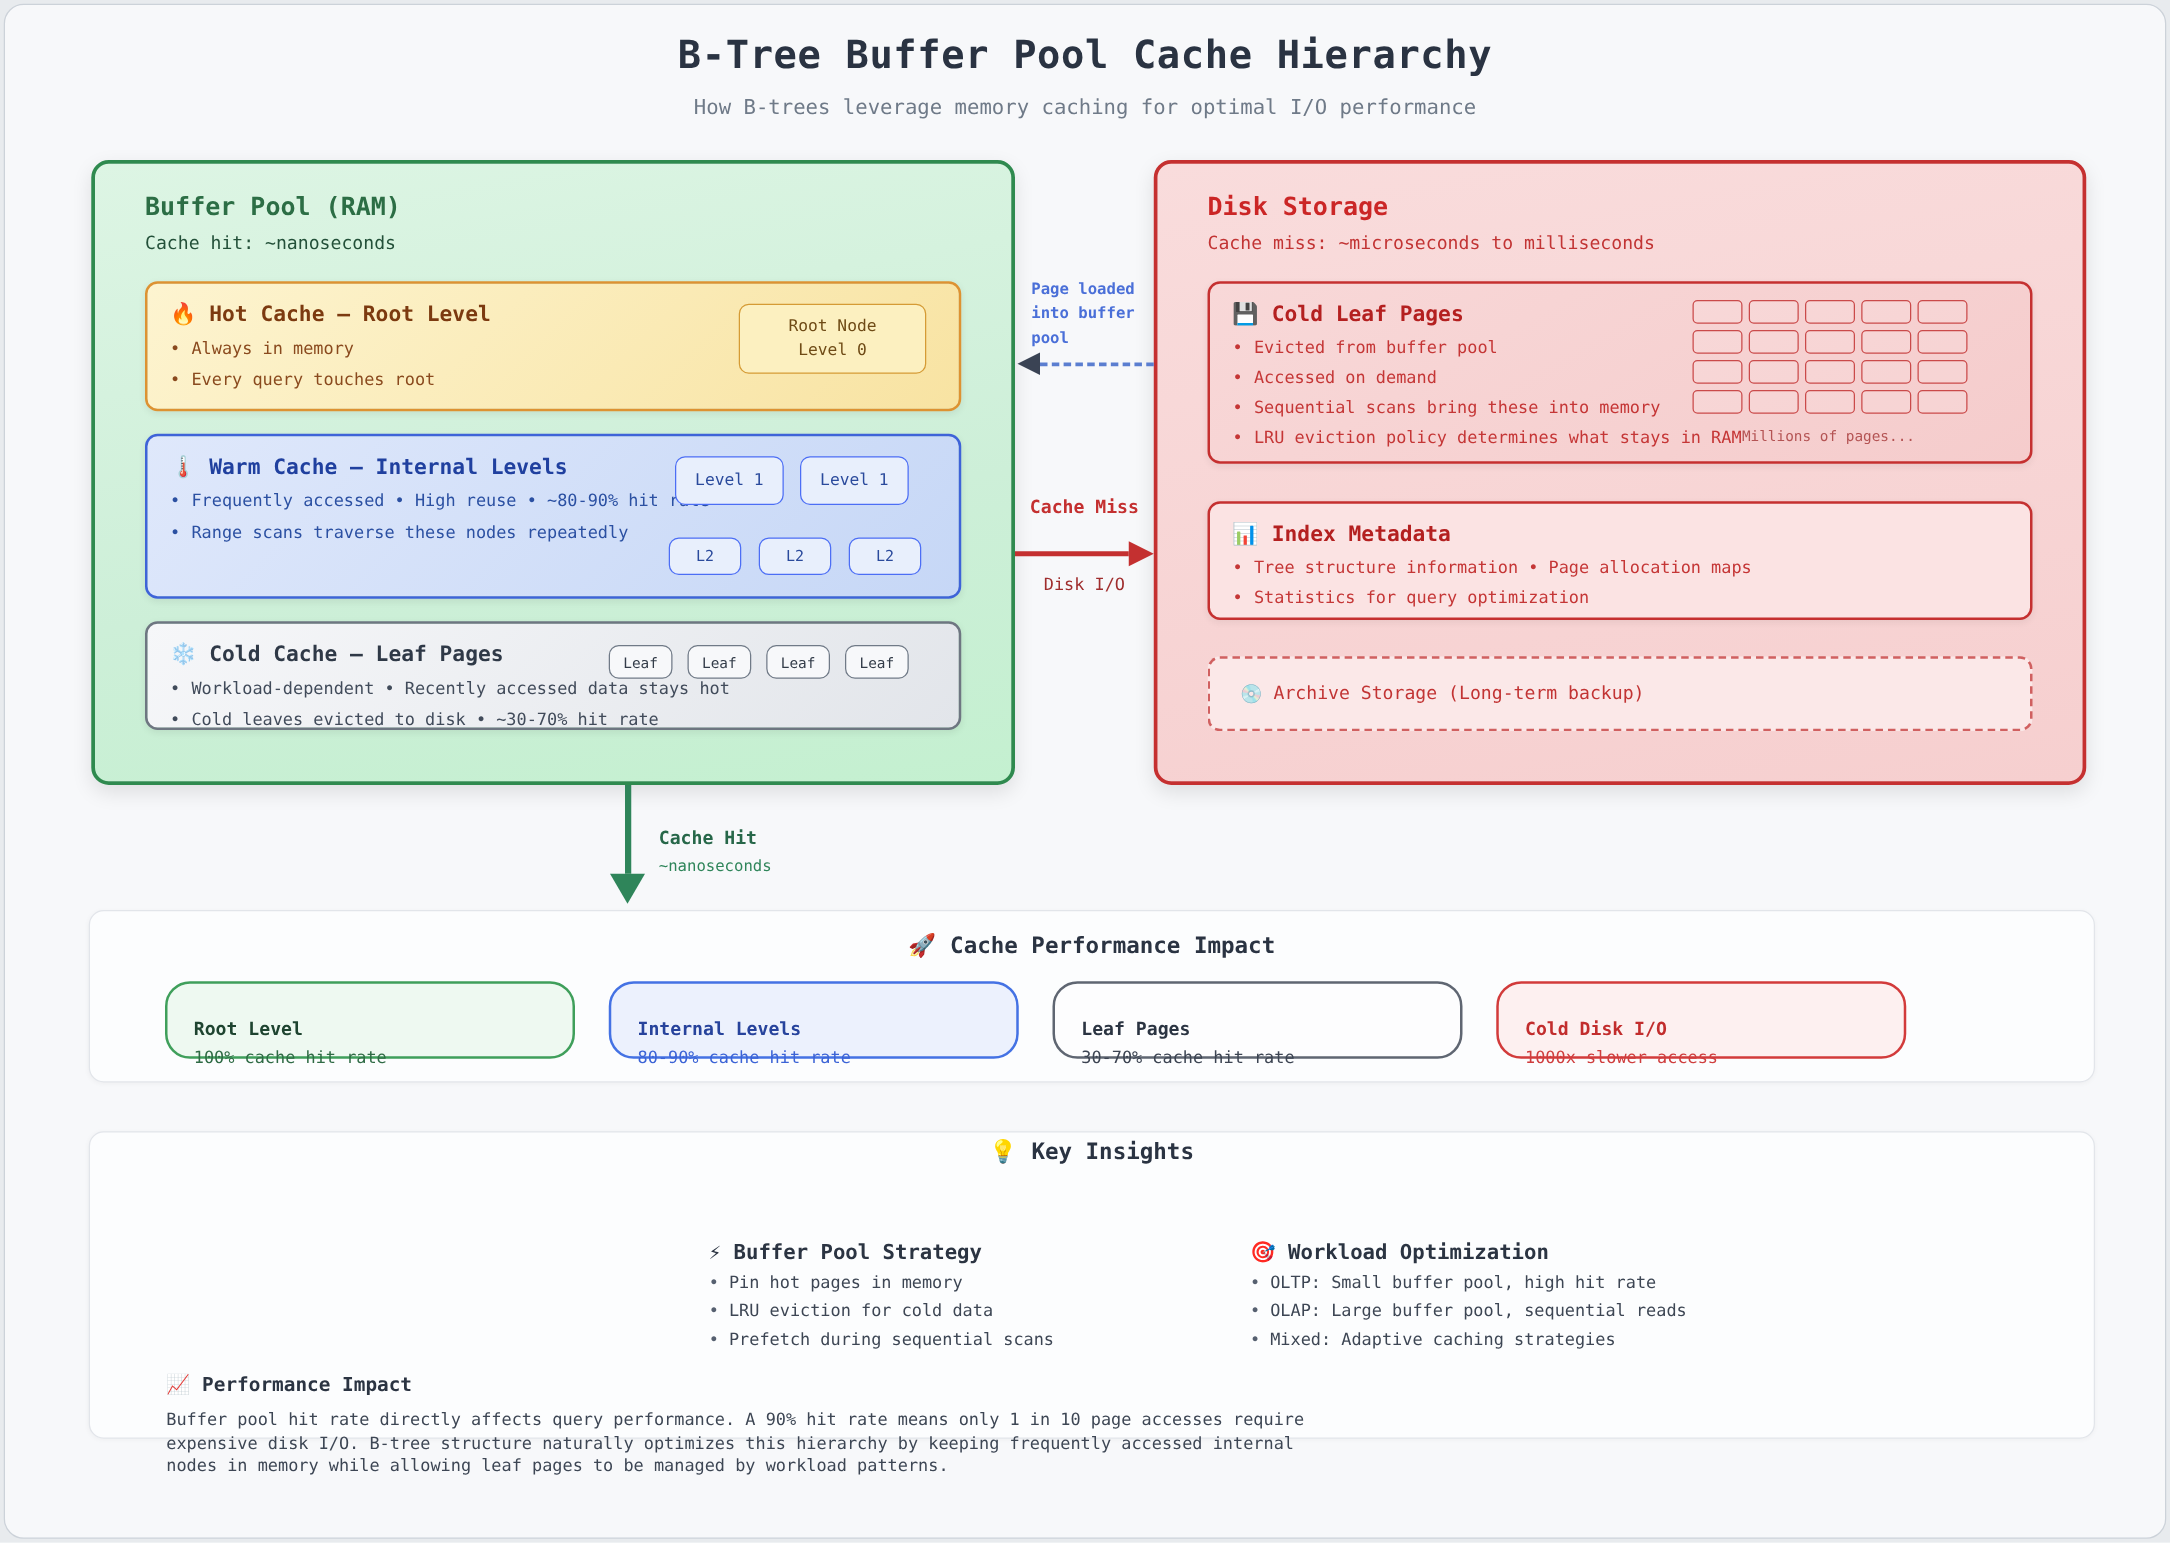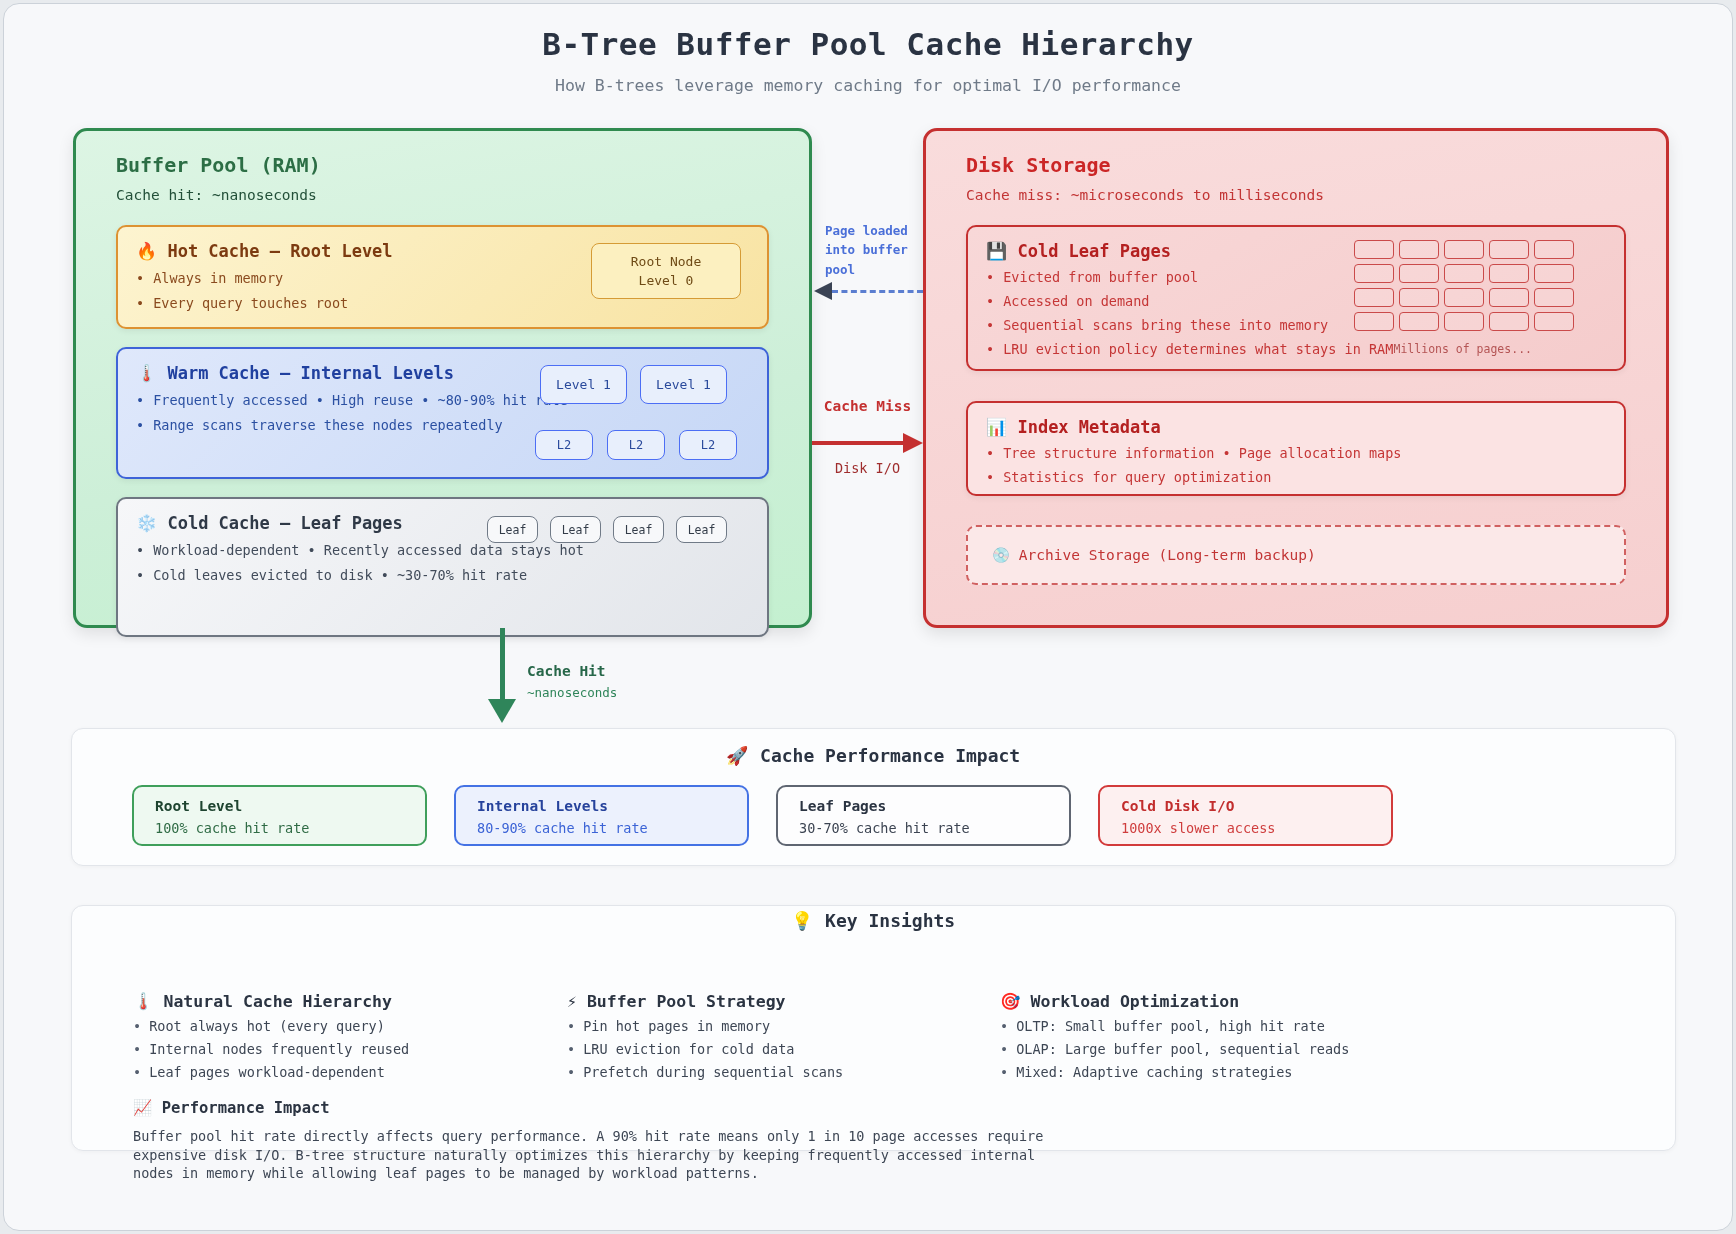--- a/index.html
+++ b/index.html
@@ -29,21 +29,21 @@
   .card-title { font-size:17px; font-weight:bold; }
   .bullet { font-size:13.5px; margin-top:9px; }
   .bullet::before { content:"•"; margin-right:9px; }
 
   .hot  { margin-top:22px; height:104px; border:2px solid #dd9232; background:linear-gradient(135deg,#fdf4d0 0%,#f8e3a2 100%); }
   .hot .card-title { color:#7c3a10; }
   .hot .bullet { color:#8a4a1e; }
   .warm { margin-top:18px; height:132px; border:2px solid #3e63d8; background:linear-gradient(135deg,#dfe8fb 0%,#c6d7f6 100%); }
   .warm .card-title { color:#20409f; }
   .warm .bullet { color:#2b50a2; }
-  .coldc { margin-top:18px; height:140px; border:2px solid #6e7681; background:linear-gradient(135deg,#f6f7f9 0%,#e2e5ea 100%); }
+  .coldc { margin-top:18px; height:87px; border:2px solid #6e7681; background:linear-gradient(135deg,#f6f7f9 0%,#e2e5ea 100%); }
   .coldc .card-title { color:#2f3947; }
   .coldc .bullet { color:#414b5a; }
 
   .chip { display:flex; align-items:center; justify-content:center; text-align:center; border-radius:8px; }
   .root-chip { position:absolute; right:26px; top:16px; width:150px; height:56px; flex-direction:column; border:1.5px solid #d59b35; background:#fcf0c0; color:#6f4b16; font-size:13px; line-height:1.5; }
   .lv1-row { position:absolute; right:40px; top:16px; display:flex; gap:13px; }
   .lv1-row .chip { width:87px; height:39px; border:1.5px solid #4c6ef5; background:#e8effc; color:#2a4a9c; font-size:13px; }
   .lv2-row { position:absolute; right:30px; top:81px; display:flex; gap:14px; }
   .lv2-row .chip { width:58px; height:30px; border:1.5px solid #4c6ef5; background:#e8effc; color:#2a4a9c; font-size:12px; }
   .leaf-row { position:absolute; right:40px; top:17px; display:flex; gap:12px; }
@@ -75,21 +75,21 @@
   .arrow-down .head-down { width:0; height:0; border-left:14px solid transparent; border-right:14px solid transparent; border-top:24px solid #2f855a; }
   .hit-label { position:absolute; left:523px; top:535px; font-size:14.5px; font-weight:bold; color:#276749; }
   .hit-sublabel { position:absolute; left:523px; top:557px; font-size:12.5px; color:#2f855a; }
 
   
   .panel { position:absolute; left:67px; width:1605px; background:#fcfdfe; border:1.5px solid #e2e5ea; border-radius:12px; box-shadow:0 1px 4px rgba(0,0,0,.04); }
   .panel-title { text-align:center; font-size:18px; font-weight:bold; color:#2a3342; }
   .perf { top:724px; height:138px; }
   .perf .panel-title { margin-top:16px; }
   .stat-row { position:absolute; left:60px; top:56px; display:flex; gap:27px; }
-  .stat { width:295px; height:61px; border-radius:10px; padding:11px 21px; }
+  .stat { width:328px; height:61px; border-radius:20px; padding:29px 21px; }
   .stat .stat-title { font-size:14.5px; font-weight:bold; }
   .stat .stat-value { font-size:13.5px; margin-top:6px; }
   .stat.green { border:2px solid #3f9f5b; background:#eef9f1; }
   .stat.green .stat-title { color:#1e4430; } .stat.green .stat-value { color:#2f6b45; }
   .stat.blue { border:2px solid #4472e4; background:#ecf1fd; }
   .stat.blue .stat-title { color:#27439c; } .stat.blue .stat-value { color:#3b63d6; }
   .stat.gray { border:2px solid #5f6672; background:#fdfdfe; }
   .stat.gray .stat-title { color:#2b3442; } .stat.gray .stat-value { color:#3c4452; }
   .stat.red { border:2px solid #d23b3b; background:#fdf0f0; }
   .stat.red .stat-title { color:#c22d2d; } .stat.red .stat-value { color:#cf3d3d; }
@@ -246,26 +246,20 @@
       <div class="stat red">
         <div class="stat-title">Cold Disk I/O</div>
         <div class="stat-value">1000x slower access</div>
       </div>
     </div>
   </section>
 
   <section class="panel insights">
     <div class="panel-title"><span class="icon">💡</span> <span>Key Insights</span></div>
 
-    <div class="ins-col ins-col-1">
-      <div class="ins-title"><span class="icon">🌡️</span> <span>Natural Cache Hierarchy</span></div>
-      <div class="ins-bullet">Root always hot (every query)</div>
-      <div class="ins-bullet">Internal nodes frequently reused</div>
-      <div class="ins-bullet">Leaf pages workload-dependent</div>
-    </div>
 
     <div class="ins-col ins-col-2">
       <div class="ins-title"><span class="icon">⚡</span> <span>Buffer Pool Strategy</span></div>
       <div class="ins-bullet">Pin hot pages in memory</div>
       <div class="ins-bullet">LRU eviction for cold data</div>
       <div class="ins-bullet">Prefetch during sequential scans</div>
     </div>
 
     <div class="ins-col ins-col-3">
       <div class="ins-title"><span class="icon">🎯</span> <span>Workload Optimization</span></div>

